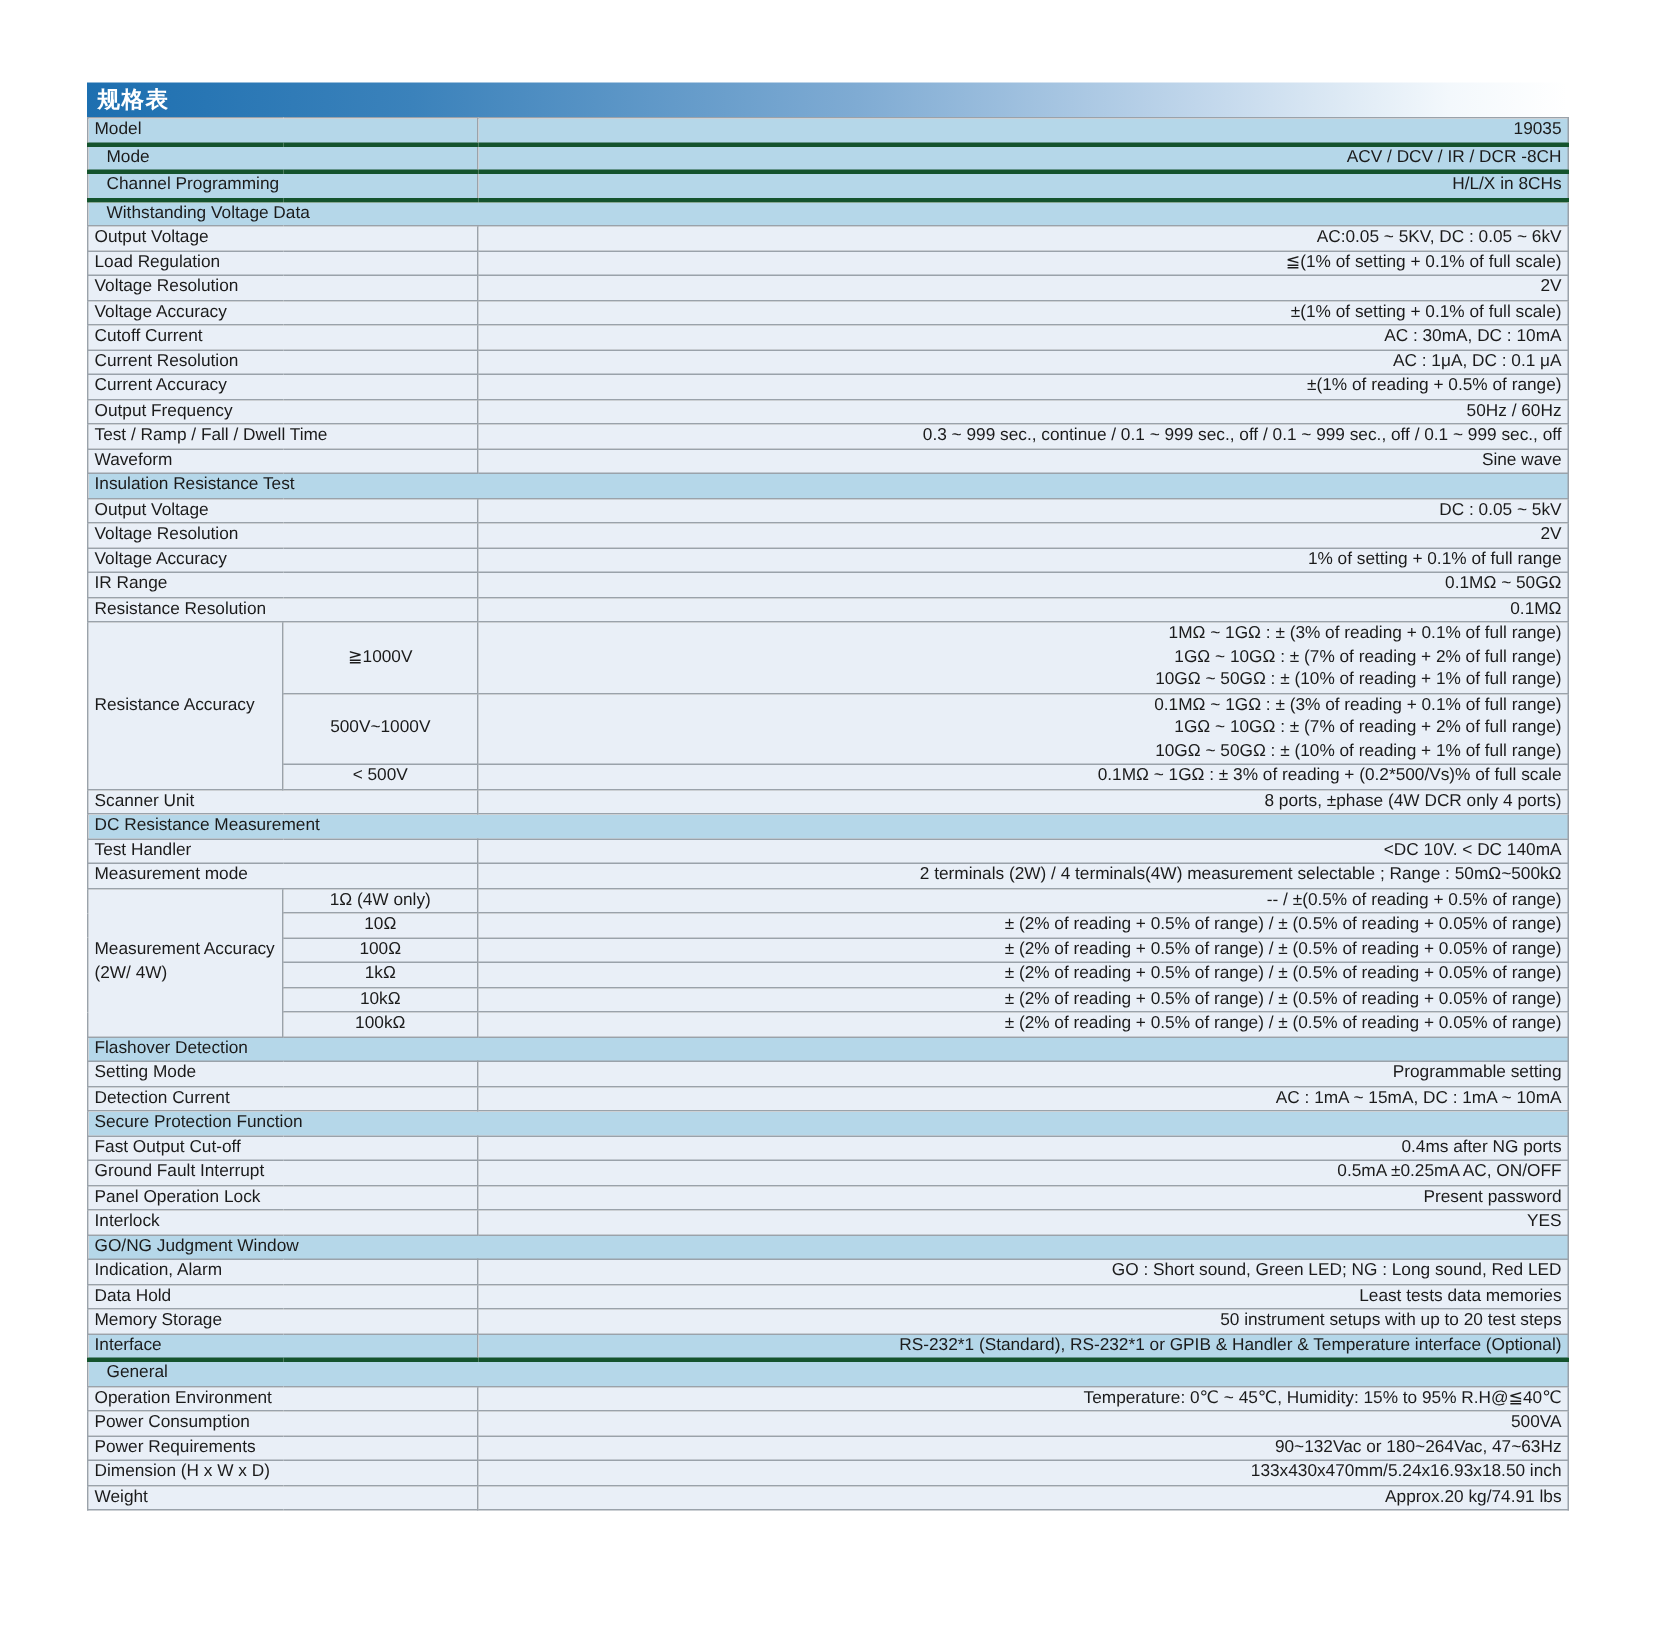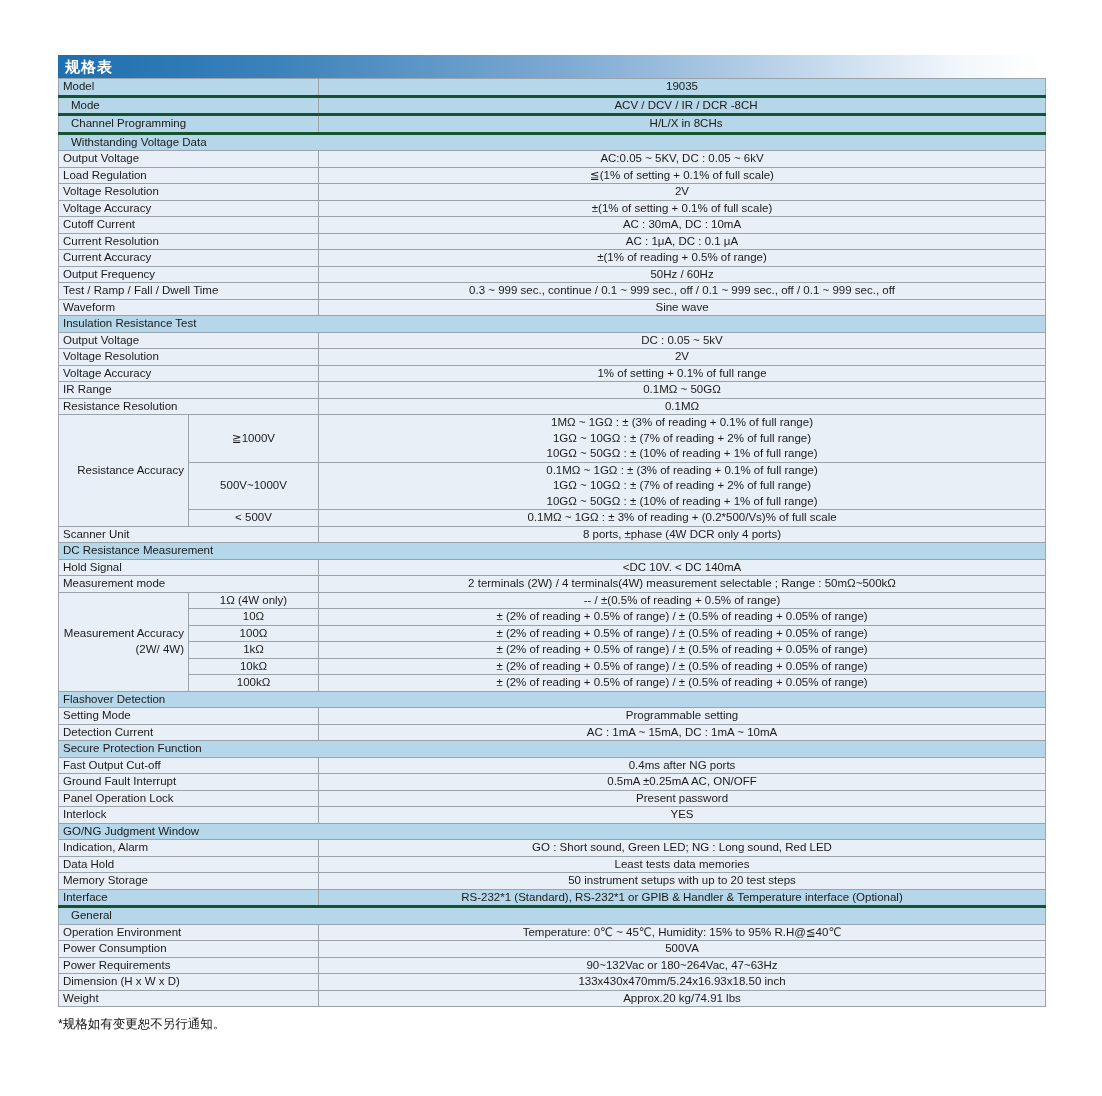--- a/index.html
+++ b/index.html
@@ -32,23 +32,23 @@
     padding:0 4px;
     overflow:hidden;
   }
   tr.blue td{background:var(--c-blue-row);}
   tr.light td{background:var(--c-light-row);}
   
   tr.wb td{border-bottom:3px solid #14532d;}
   tr.wb + tr td{border-top-color:#fdfdfd;padding-left:12px;}
   td.label{text-align:left;}
   td.section{font-weight:normal;}
-  td.group{vertical-align:middle;text-align:right;}
+  td.group{vertical-align:middle;}
   td.sub{vertical-align:middle;text-align:center;}
-  td.value{text-align:center;white-space:pre-line;}
+  td.value{text-align:right;white-space:pre-line;}
   .footnote{
     margin-top:9px;font-size:12.5px;color:#101010;
   }
 </style>
 </head>
 <body>
 
 <div class="page">
   <div class="title-bar">
     <span>规格表</span>
@@ -156,21 +156,21 @@
           <td class="value">0.1MΩ ~ 1GΩ : ± 3% of reading + (0.2*500/Vs)% of full scale</td>
         </tr>
         <tr class="light">
           <td class="label" colspan="2">Scanner Unit</td>
           <td class="value">8 ports, ±phase (4W DCR only 4 ports)</td>
         </tr>
         <tr class="blue">
           <td class="label section" colspan="3">DC Resistance Measurement</td>
         </tr>
         <tr class="light">
-          <td class="label" colspan="2">Hold Signal</td>
+          <td class="label" colspan="2">Test Handler</td>
           <td class="value">&lt;DC 10V. &lt; DC 140mA</td>
         </tr>
         <tr class="light">
           <td class="label" colspan="2">Measurement mode</td>
           <td class="value">2 terminals (2W) / 4 terminals(4W) measurement selectable ; Range : 50mΩ~500kΩ</td>
         </tr>
         <tr class="light">
           <td class="label group" rowspan="6">Measurement Accuracy (2W/ 4W)</td>
           <td class="sub">1Ω (4W only)</td>
           <td class="value">-- / ±(0.5% of reading + 0.5% of range)</td>
@@ -262,14 +262,13 @@
         <tr class="light">
           <td class="label" colspan="2">Dimension (H x W x D)</td>
           <td class="value">133x430x470mm/5.24x16.93x18.50 inch</td>
         </tr>
         <tr class="light">
           <td class="label" colspan="2">Weight</td>
           <td class="value">Approx.20 kg/74.91 lbs</td>
         </tr>
       </tbody>
   </table>
-  <div class="footnote">*规格如有变更恕不另行通知。</div>
 </div>
 
 </body></html>

